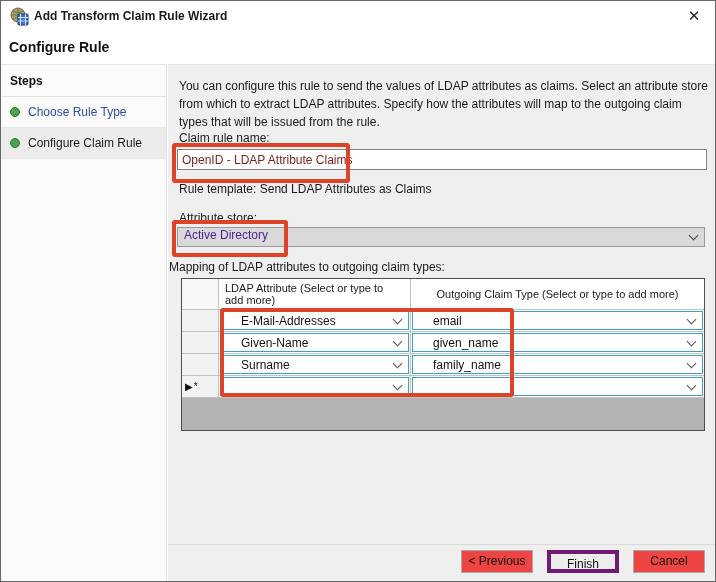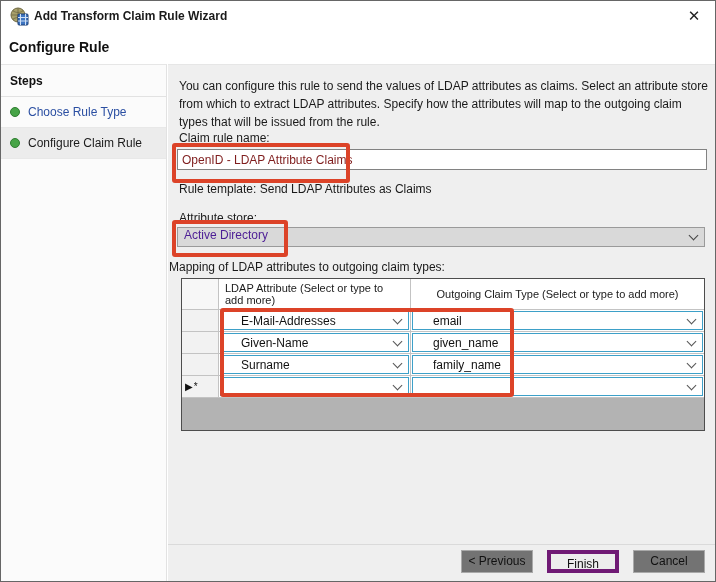--- a/index.html
+++ b/index.html
@@ -52,21 +52,21 @@
   .grid-filler { height:32px; background:#b3b3b3; }
 
   
   .anno { position:absolute; border:4px solid #dc4328; border-radius:3px; pointer-events:none; z-index:20; }
   .anno-name  { left:171px; top:142px; width:170px; height:32px; }
   .anno-store { left:171px; top:219px; width:108px; height:29px; }
   .anno-table { left:219px; top:307px; width:286px; height:81px; }
 
   
   .footer-divider { position:absolute; left:167px; right:0; top:543px; height:1px; background:#dadada; }
-  .btn { position:absolute; top:549px; width:72px; height:23px; background:#737373; border:1px solid #a9a9a9; box-sizing:border-box; font-size:12px; color:#111; text-align:center; line-height:20px; cursor:pointer; }
+  .btn { position:absolute; top:549px; width:72px; height:23px; background:#ef4444; border:1px solid #a9a9a9; box-sizing:border-box; font-size:12px; color:#111; text-align:center; line-height:20px; cursor:pointer; }
   .btn-prev   { left:460px; }
   .btn-finish { left:546px; border:4px solid #701a75; background:#ededed; }
   .btn-cancel { left:632px; }
 </style>
 </head>
 <body>
 
 <div class="dialog">
 
   <div class="titlebar">

